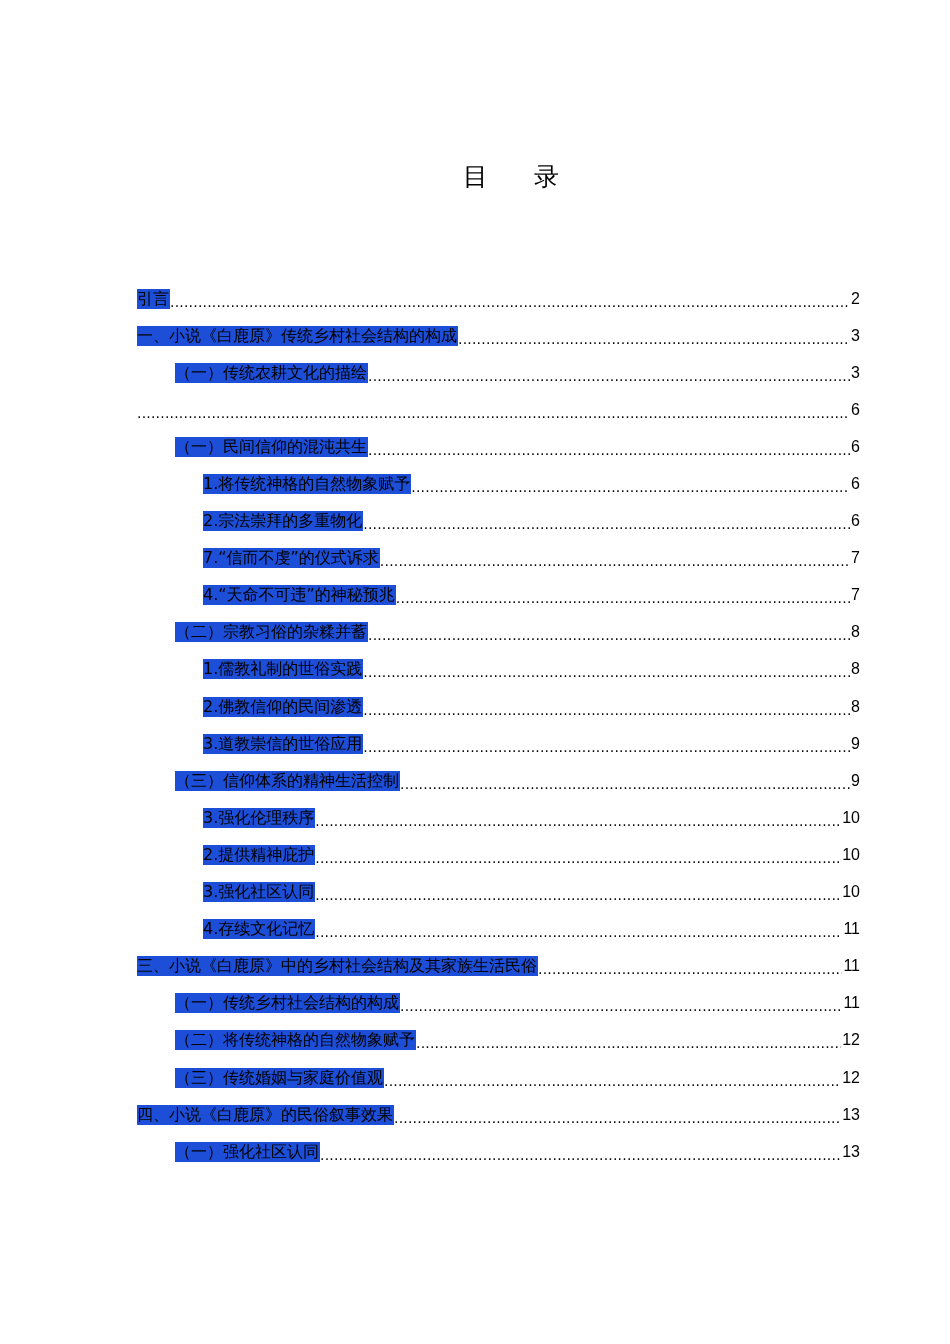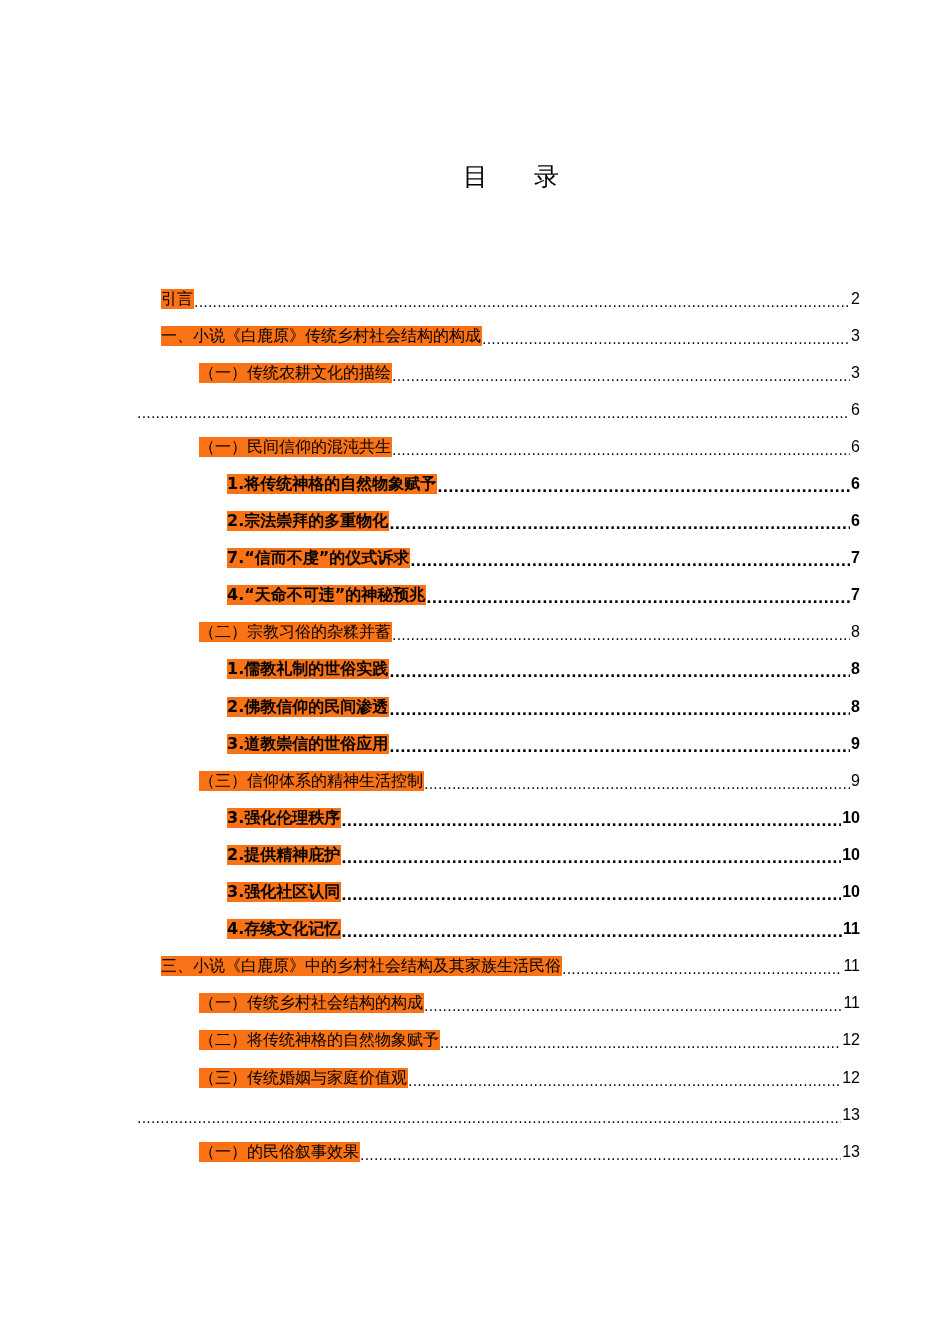--- a/index.html
+++ b/index.html
@@ -6,28 +6,28 @@
     body { width: 950px; height: 1344px; position: relative; overflow: hidden;
            font-family: "DejaVu Sans", "Liberation Sans", sans-serif; color: #000; }
     .page { position: absolute; left: 0; top: 0; width: 950px; height: 1344px; background: #fff; }
     .title { position: absolute; top: 160px; left: 0; width: 950px; text-align: center;
              font-size: 25px; letter-spacing: 0; margin-left: 36px; }
     .title span { display: inline-block; }
     .title .gap { width: 46px; }
     .toc { position: absolute; left: 137px; top: 280px; width: 723px; }
     .row { position: relative; height: 37.1px; display: flex; align-items: center;
            font-size: 16px; line-height: 20px; white-space: nowrap; }
-    .row .label { flex: 0 0 auto; background: #f97316; padding-right: 1px; margin-left: 24px; }
+    .row .label { flex: 0 0 auto; background: #1d4ed8; padding-right: 1px; }
     .row .dots { flex: 1 1 auto; overflow: hidden; height: 20px; position: relative; }
     .row .dots::before { content: "........................................................................................................................................................................................................................................................";
            position: absolute; left: 0; bottom: 0; font-size: 14px; letter-spacing: 0.2px; line-height: 14px; }
     .row .page-num { flex: 0 0 auto; padding-left: 1px; font-family: "Liberation Sans", sans-serif; }
     .l0 { padding-left: 0; }
     .l1 { padding-left: 38px; }
-    .l2 { padding-left: 66px; font-weight: bold; }
+    .l2 { padding-left: 66px; }
   </style>
 </head>
 <body>
 
 <div class="page">
   <div class="title">
     <span>目</span><span class="gap"></span><span>录</span>
   </div>
 
   <div class="toc">
@@ -134,22 +134,23 @@
         <span class="label">（二）将传统神格的自然物象赋予</span>
         <span class="dots"></span>
         <span class="page-num">12</span>
       </div>
     <div class="row l1">
         <span class="label">（三）传统婚姻与家庭价值观</span>
         <span class="dots"></span>
         <span class="page-num">12</span>
       </div>
     <div class="row l0">
+        <span class="label">四、小说《白鹿原》的民俗叙事效果</span>
         <span class="dots"></span>
         <span class="page-num">13</span>
       </div>
     <div class="row l1">
-        <span class="label">（一）的民俗叙事效果</span>
+        <span class="label">（一）强化社区认同</span>
         <span class="dots"></span>
         <span class="page-num">13</span>
       </div>
   </div>
 </div>
 
 </body></html>

